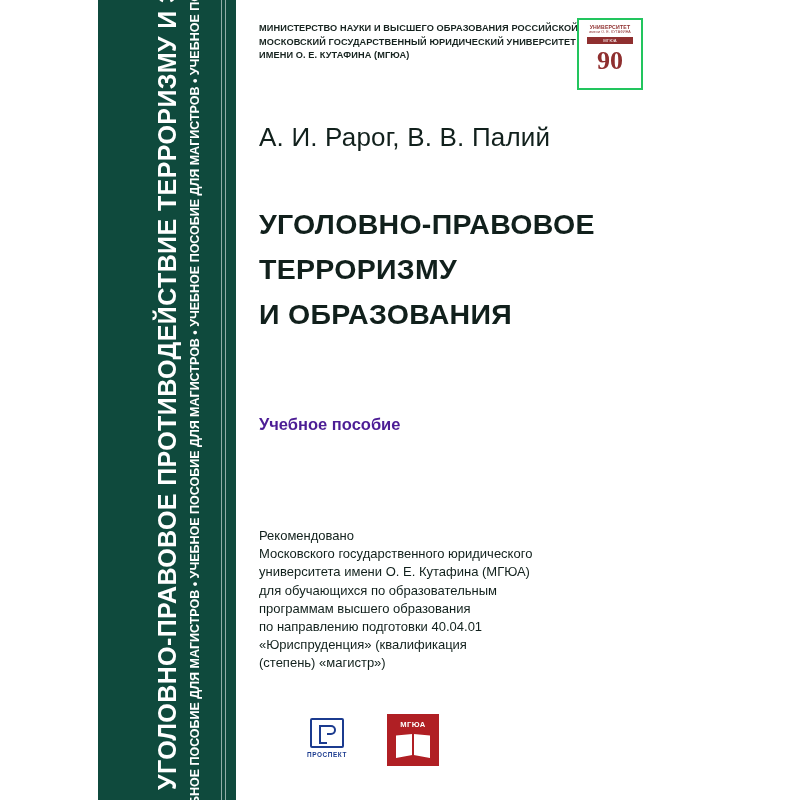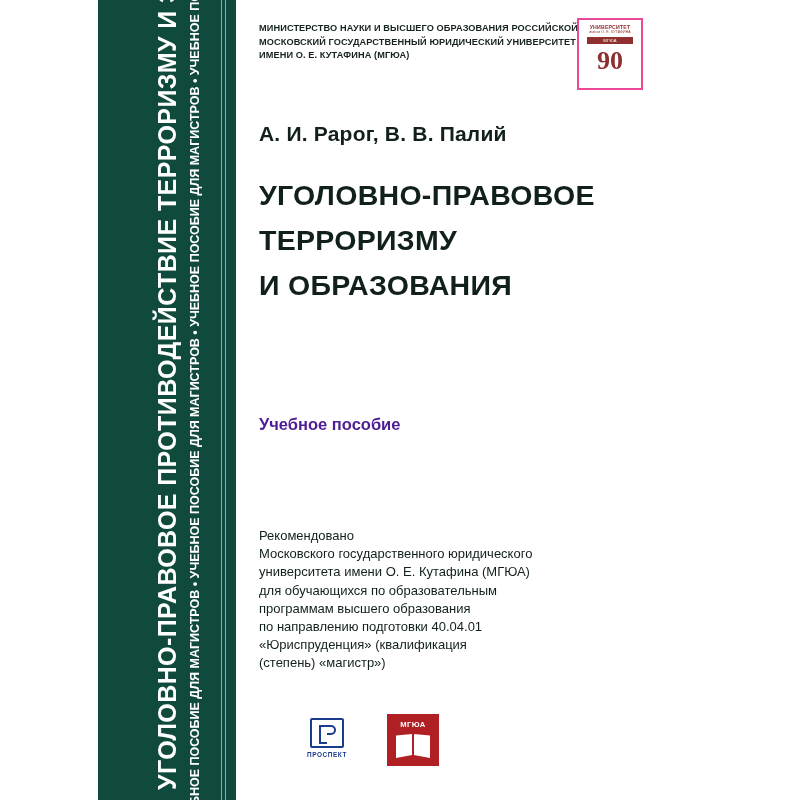--- a/index.html
+++ b/index.html
@@ -99,21 +99,21 @@
     letter-spacing: 0.1px;
   }
   .pub-lines div { white-space: nowrap; }
   
   .logo {
     position: absolute;
     right: 63px;
     top: 18px;
     width: 66px;
     height: 72px;
-    border: 2px solid #ec4899;
+    border: 2px solid #22c55e;
     box-sizing: border-box;
     background: #ffffff;
   }
   .logo-top {
     text-align: center;
     font-size: 5.2px;
     font-weight: bold;
     color: #8f2f2f;
     line-height: 6.4px;
     margin-top: 4px;
@@ -143,29 +143,29 @@
     font-weight: bold;
     color: #8f2f2f;
     line-height: 30px;
     margin-top: 2px;
     font-family: "Liberation Serif", serif;
   }
   .authors {
     position: absolute;
     left: 23px;
     top: 122px;
-    font-size: 21px;
-    font-weight: bold;
+    font-size: 26px;
+    font-weight: normal;
     color: #11201c;
     letter-spacing: 0.2px;
   }
   .title {
     position: absolute;
     left: 23px;
-    top: 173px;
+    top: 202px;
     width: 430px;
     font-size: 28.5px;
     font-weight: bold;
     color: #11201c;
     line-height: 45px;
     letter-spacing: 0.3px;
   }
   .title div { white-space: nowrap; }
   .kind {
     position: absolute;

